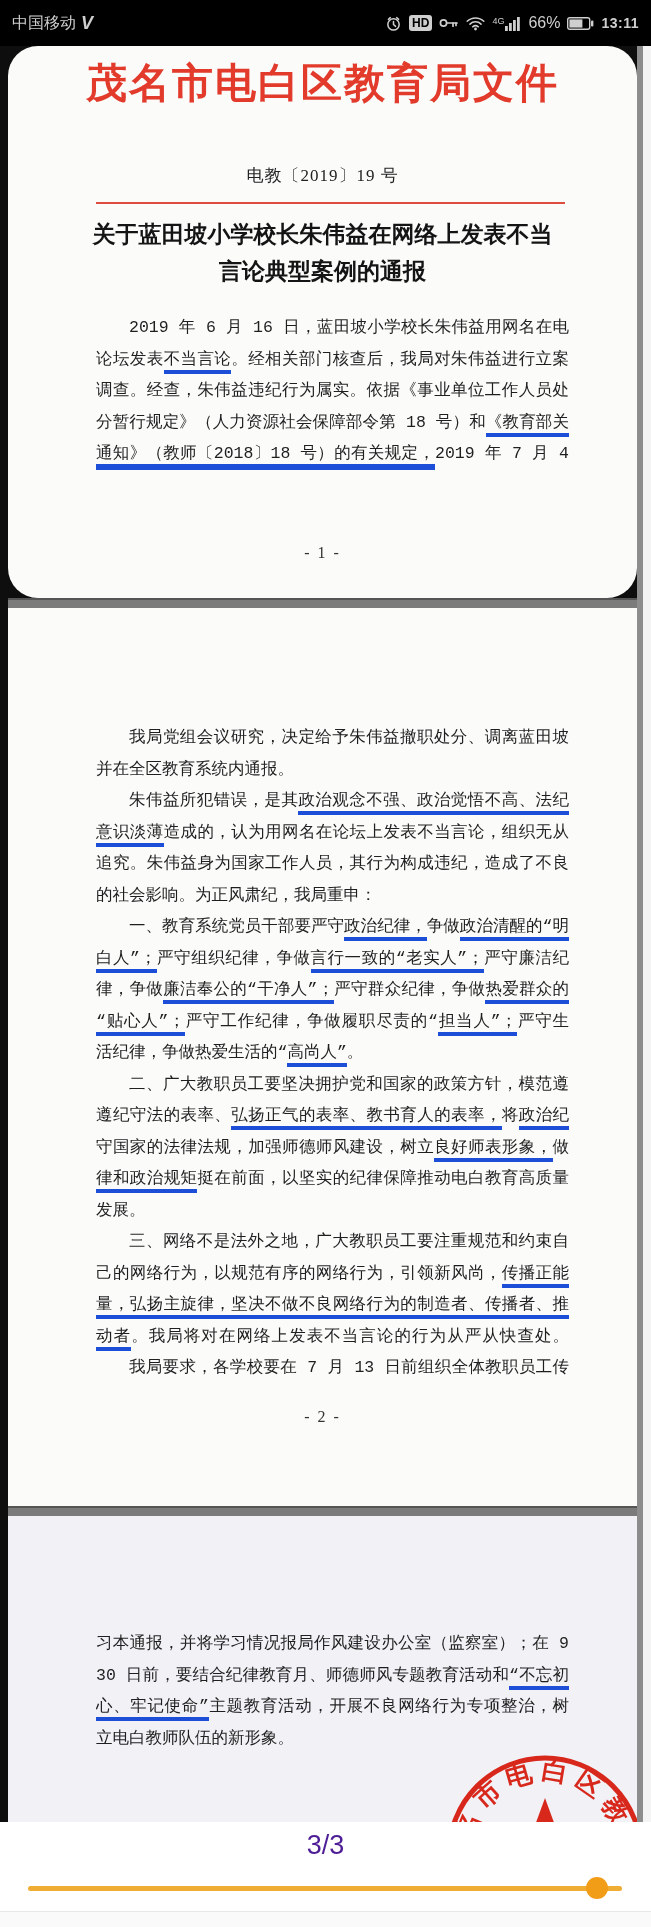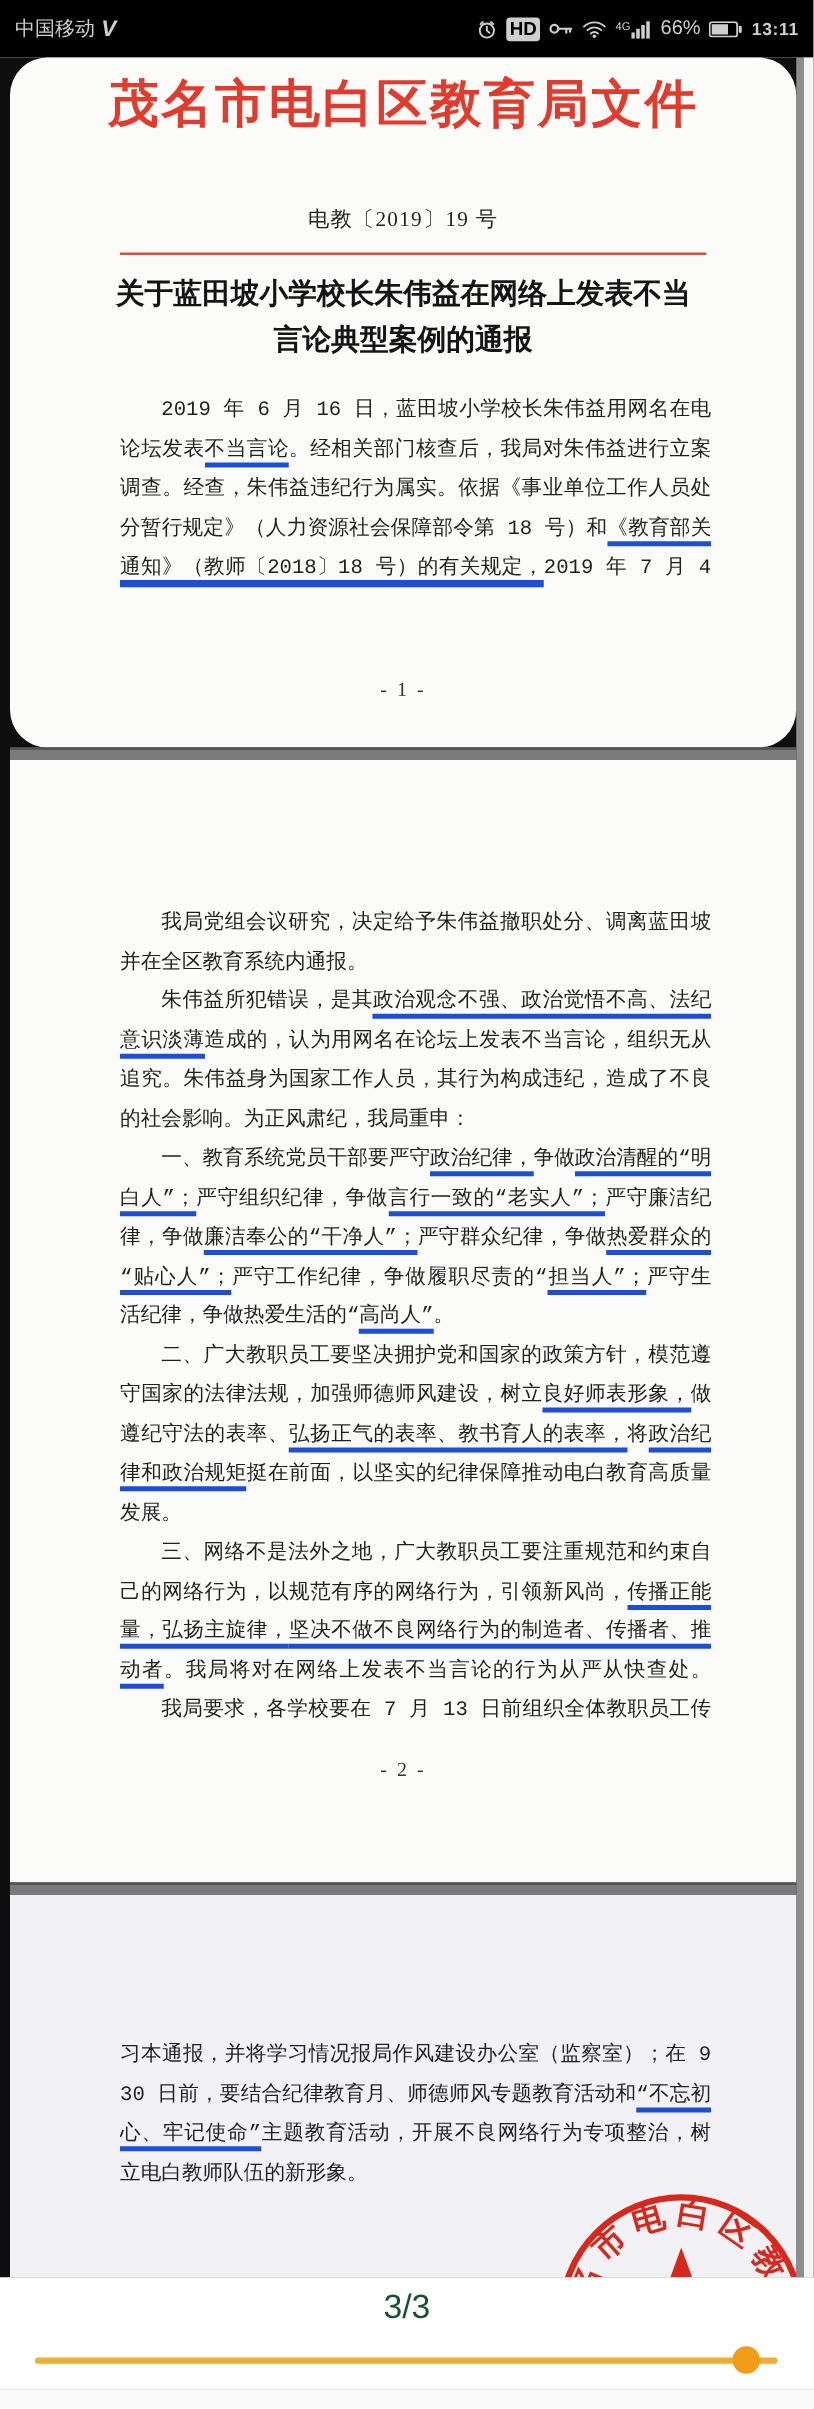--- a/index.html
+++ b/index.html
@@ -7,21 +7,21 @@
           font-family:"Liberation Serif",serif;}
 
   
   .status-bar{position:absolute;top:0;left:0;right:0;height:46px;background:#000;
     color:#cfcfcf;display:flex;align-items:center;padding:0 12px;box-sizing:border-box;
     font-family:"Liberation Sans",sans-serif;gap:20px;}
   .sb-left{display:flex;align-items:center;gap:5px;font-size:16px;}
   .volte{font-style:italic;font-weight:bold;font-size:18px;}
   .sb-right{margin-left:auto;display:flex;align-items:center;gap:7px;}
   .sb-right svg{display:block;}
-  .hd-badge{background:#cfcfcf;color:#000;font-size:15px;font-weight:bold;border-radius:3px;
+  .hd-badge{background:#cfcfcf;color:#000;font-size:12px;font-weight:bold;border-radius:3px;
     padding:2px 3px;line-height:1;}
   .net{display:flex;align-items:flex-end;gap:1px;}
   .net-label{font-size:9px;align-self:flex-start;margin-top:1px;}
   .pct{font-size:16px;}
   .time{font-size:14px;letter-spacing:.5px;font-weight:bold;}
 
   
   .doc-area{position:absolute;top:46px;left:0;width:651px;height:1776px;background:#0e0e0e;}
   .right-line{position:absolute;top:0;left:637px;width:6px;height:100%;background:#8d8d8d;}
   .right-white{position:absolute;top:0;left:643px;width:8px;height:100%;background:#f4f4f4;}
@@ -53,21 +53,21 @@
   .ln.left{text-align-last:left;}
   .u{border-bottom:4px solid #1d4ed8;padding-bottom:1px;}
   .u2{border-bottom-width:6px;}
 
   
   .seal{position:absolute;top:236px;left:437px;width:200px;height:70px;}
 
   
   .bottom{position:absolute;top:1822px;left:0;width:651px;height:105px;background:#fff;
       font-family:"Liberation Sans",sans-serif;}
-  .pager{text-align:center;font-size:27px;color:#14532d;padding-top:8px;}
+  .pager{text-align:center;font-size:27px;color:#4c1d95;padding-top:8px;}
   .track{position:absolute;top:64px;left:28px;width:594px;height:5px;border-radius:3px;background:#f0ad33;}
   .thumb{position:absolute;top:-9px;left:558px;width:22px;height:22px;border-radius:50%;background:#f29d18;}
   .hr{position:absolute;top:89px;left:0;width:100%;height:1px;background:#e7e7e7;}
   .subfoot{position:absolute;top:90px;left:0;width:100%;height:15px;background:#fafafa;}
 </style>
 </head>
 <body>
 
 <div class="screen">
 
@@ -162,22 +162,22 @@
           <div class="ln ind"><span>朱伟益所犯错误，是其</span><span class="u">政治观念不强、政治觉悟不高、法纪</span></div>
           <div class="ln"><span class="u">意识淡薄</span><span>造成的，认为用网名在论坛上发表不当言论，组织无从</span></div>
           <div class="ln"><span>追究。朱伟益身为国家工作人员，其行为构成违纪，造成了不良</span></div>
           <div class="ln left"><span>的社会影响。为正风肃纪，我局重申：</span></div>
           <div class="ln ind"><span>一、教育系统党员干部要严守</span><span class="u">政治纪律，</span><span>争做</span><span class="u">政治清醒的“明</span></div>
           <div class="ln"><span class="u">白人”；</span><span>严守组织纪律，争做</span><span class="u">言行一致的“老实人”；</span><span>严守廉洁纪</span></div>
           <div class="ln"><span>律，争做</span><span class="u">廉洁奉公的“干净人”；</span><span>严守群众纪律，争做</span><span class="u">热爱群众的</span></div>
           <div class="ln"><span class="u">“贴心人”；</span><span>严守工作纪律，争做履职尽责的“</span><span class="u">担当人”；</span><span>严守生</span></div>
           <div class="ln left"><span>活纪律，争做热爱生活的“</span><span class="u">高尚人”</span><span>。</span></div>
           <div class="ln ind"><span>二、广大教职员工要坚决拥护党和国家的政策方针，模范遵</span></div>
+          <div class="ln"><span>遵纪守法的表率、</span><span class="u">弘扬正气的表率、教书育人的表率，</span><span>将</span><span class="u">政治纪</span></div>
           <div class="ln"><span>守国家的法律法规，加强师德师风建设，树立</span><span class="u">良好师表形象，</span><span>做</span></div>
-          <div class="ln"><span>遵纪守法的表率、</span><span class="u">弘扬正气的表率、教书育人的表率，</span><span>将</span><span class="u">政治纪</span></div>
           <div class="ln"><span class="u">律和政治规矩</span><span>挺在前面，以坚实的纪律保障推动电白教育高质量</span></div>
           <div class="ln left"><span>发展。</span></div>
           <div class="ln ind"><span>三、网络不是法外之地，广大教职员工要注重规范和约束自</span></div>
           <div class="ln"><span>己的网络行为，以规范有序的网络行为，引领新风尚，</span><span class="u">传播正能</span></div>
           <div class="ln"><span class="u">量，弘扬主旋律，</span><span class="u">坚决不做不良网络行为的制造者、传播者、推</span></div>
           <div class="ln"><span class="u">动者</span><span>。我局将对在网络上发表不当言论的行为从严从快查处。</span></div>
           <div class="ln ind"><span>我局要求，各学校要在 7 月 13 日前组织全体教职员工传达学</span></div>
         </div>
       <div class="pagenum pn2">- 2 -</div>
     </div>

